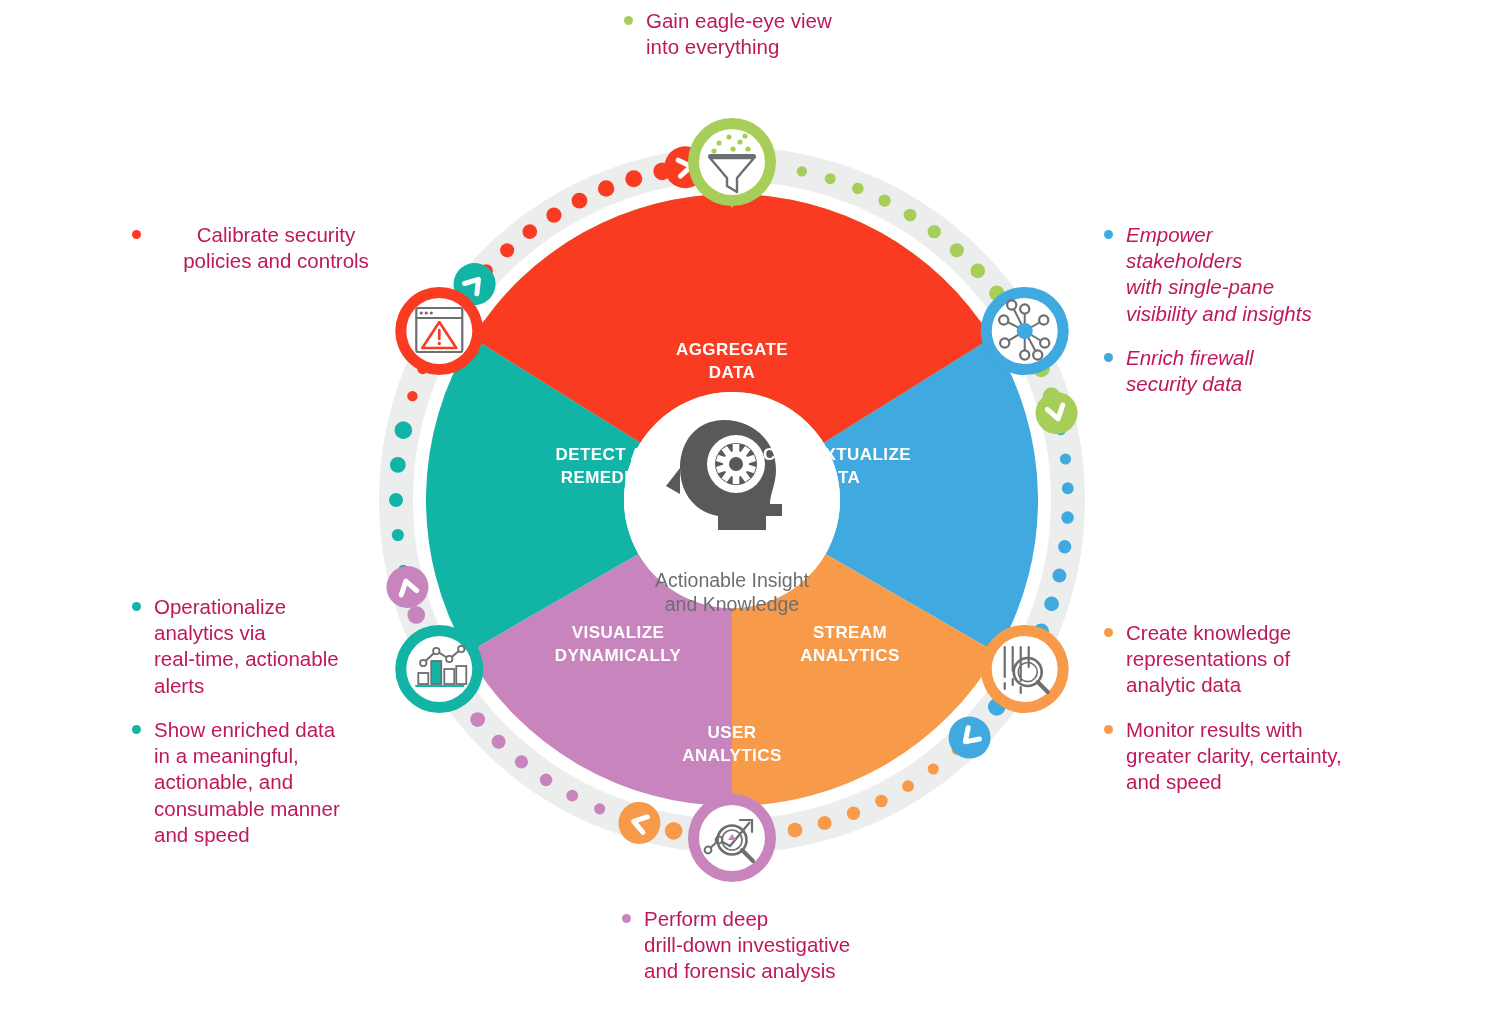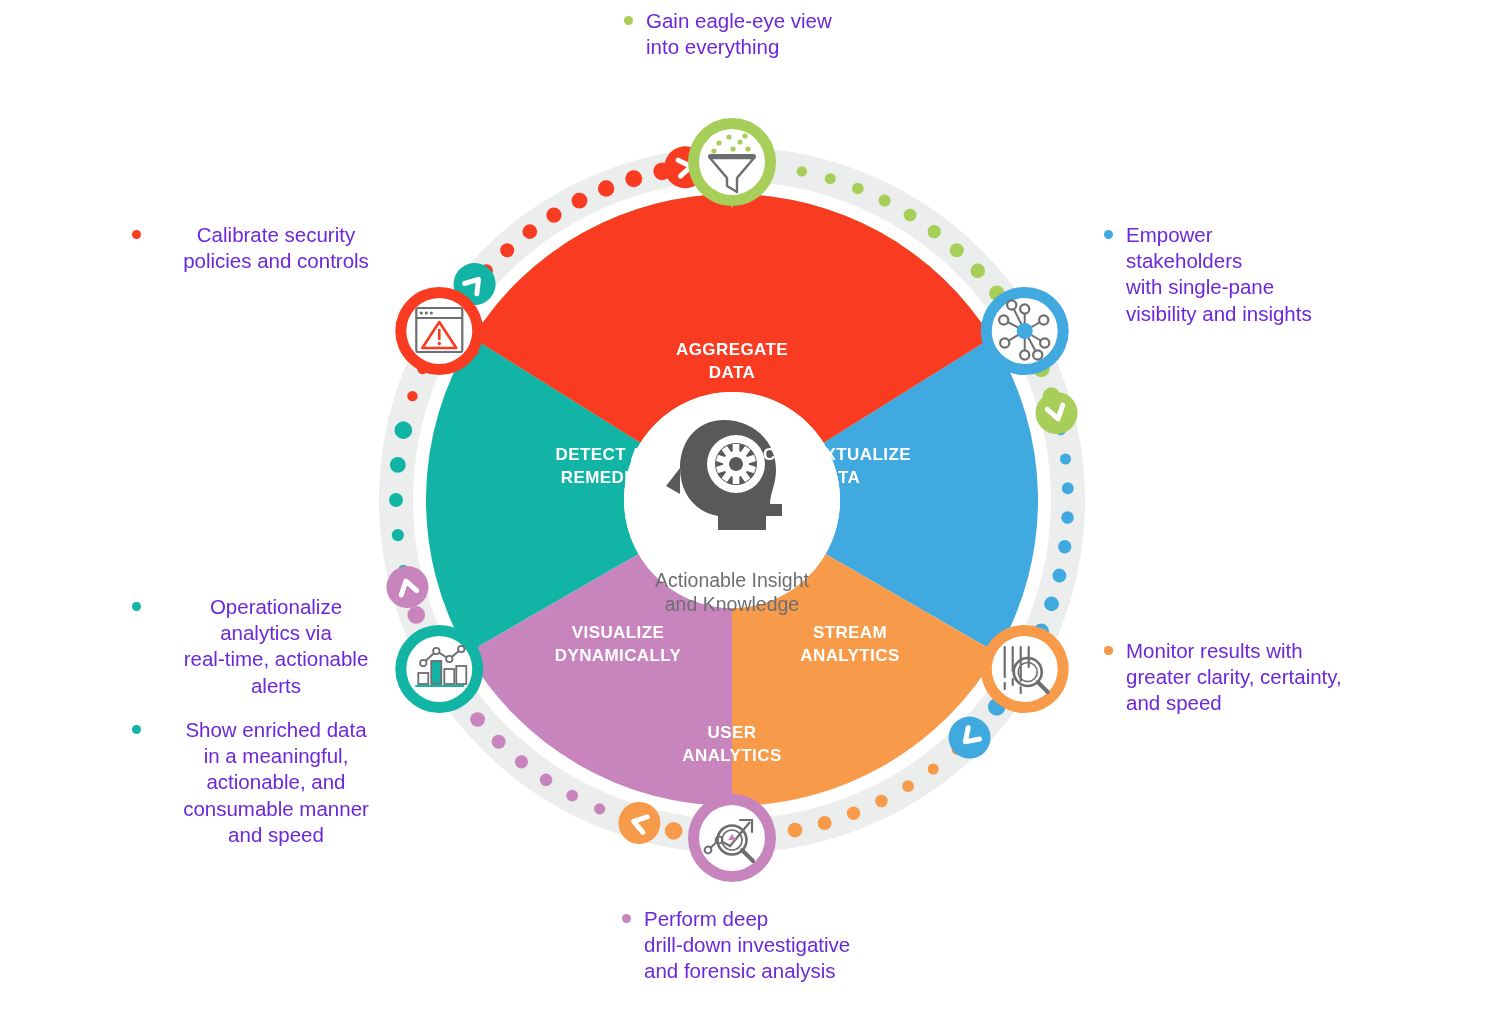--- a/index.html
+++ b/index.html
@@ -4,55 +4,56 @@
 <style>
   html,body{margin:0;padding:0;background:#ffffff;}
   body{width:1499px;height:1028px;position:relative;overflow:hidden;
        font-family:"Liberation Sans","DejaVu Sans",sans-serif;color:#6d6e71;}
   .stage{position:absolute;inset:0;}
   svg.wheel{position:absolute;left:340px;top:60px;width:800px;height:880px;overflow:visible;}
 
   .callout{position:absolute;}
   .cl-list{list-style:none;margin:0;padding:0;}
   .cl-item{position:relative;padding-left:26px;margin-bottom:18px;
-           font-size:20.5px;line-height:1.28;color:#6d28d9;}
+           font-size:20.5px;line-height:1.28;color:#be185d;}
   .cl-item:last-child{margin-bottom:0;}
   .cl-item .dot{position:absolute;left:4px;top:8px;width:9px;height:9px;border-radius:50%;}
 
   
   #cl-top{left:620px;top:8px;width:300px;}
-  #cl-topright{left:1100px;top:222px;width:300px;}
+  #cl-topright{left:1100px;top:222px;width:300px;font-style:italic;}
   #cl-bottomright{left:1100px;top:620px;width:320px;}
   #cl-bottom{left:618px;top:906px;width:330px;}
-  #cl-bottomleft{left:128px;top:594px;width:270px;text-align:center;}
+  #cl-bottomleft{left:128px;top:594px;width:270px;text-align:left;}
   #cl-topleft{left:128px;top:222px;width:270px;text-align:center;}
 
   .seg-label{font-size:17px;font-weight:bold;fill:#ffffff;letter-spacing:.4px;
              text-anchor:middle;font-family:"Liberation Sans","DejaVu Sans",sans-serif;}
   .center-label{font-size:19.5px;fill:#6d6e71;text-anchor:middle;
                 font-family:"Liberation Sans","DejaVu Sans",sans-serif;}
 </style>
 </head>
 <body>
 
 <div class="stage">
 
   <div class="callout" id="cl-top">
     <ul class="cl-list">
         <li class="cl-item"><span class="dot" style="background: rgb(166, 206, 88);"></span><span>Gain eagle-eye view<br>into everything</span></li>
       </ul>
   </div>
   <div class="callout" id="cl-topright">
     <ul class="cl-list">
         <li class="cl-item"><span class="dot" style="background: rgb(63, 169, 224);"></span><span>Empower<br>stakeholders<br>with single-pane<br>visibility and insights</span></li>
+        <li class="cl-item"><span class="dot" style="background: rgb(63, 169, 224);"></span><span>Enrich firewall<br>security data</span></li>
       </ul>
   </div>
   <div class="callout" id="cl-bottomright">
     <ul class="cl-list">
-        <li class="cl-item"><span class="dot" style="background: rgb(247, 155, 74);"></span></li>
+        <li class="cl-item"><span class="dot" style="background: rgb(247, 155, 74);"></span><span>Create knowledge<br>representations of<br>analytic data</span></li>
         <li class="cl-item"><span class="dot" style="background: rgb(247, 155, 74);"></span><span>Monitor results with<br>greater clarity, certainty,<br>and speed</span></li>
       </ul>
   </div>
   <div class="callout" id="cl-bottom">
     <ul class="cl-list">
         <li class="cl-item"><span class="dot" style="background: rgb(200, 133, 189);"></span><span>Perform deep<br>drill-down investigative<br>and forensic analysis</span></li>
       </ul>
   </div>
   <div class="callout" id="cl-bottomleft">
     <ul class="cl-list">

